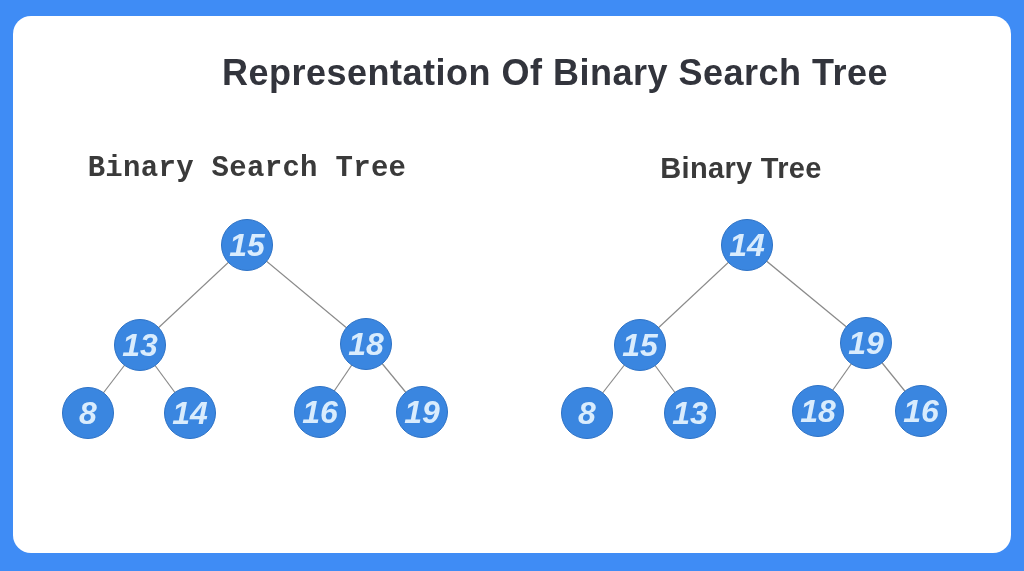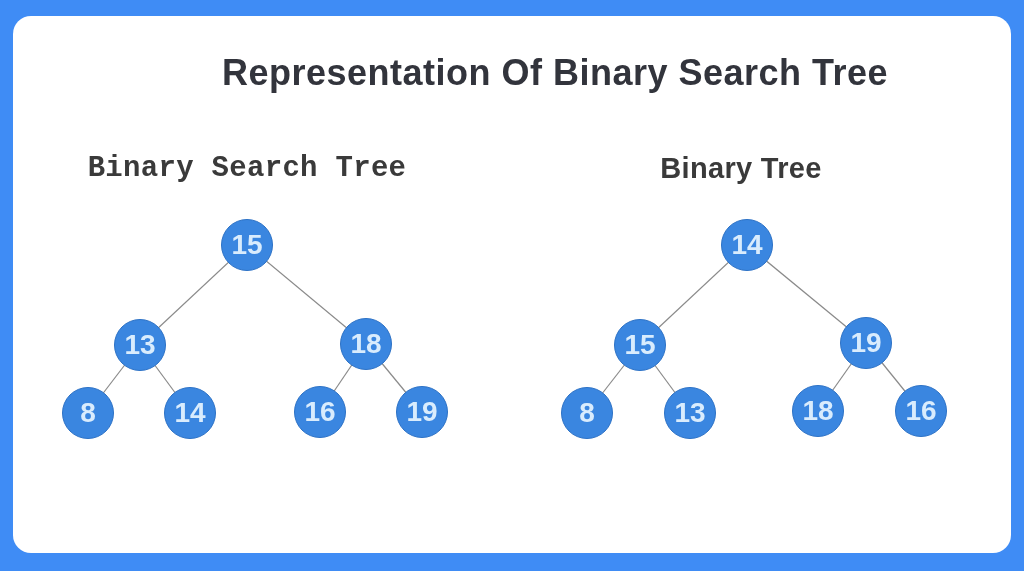--- a/index.html
+++ b/index.html
@@ -54,22 +54,23 @@
     stroke-width:1.2;
   }
   .node{
     position:absolute;
     width:52px;height:52px;
     border-radius:50%;
     background:var(--node-fill);
     border:1px solid var(--node-border);
     box-sizing:border-box;
     display:flex;align-items:center;justify-content:center;
-    font-size:28px;font-weight:bold;
+    font-size:32px;font-weight:bold;
     color:var(--node-text);
+    font-style:italic;
   }
 </style>
 </head>
 <body>
 
 <div class="card">
   <div class="page-title">Representation Of Binary Search Tree</div>
 </div>
 
 <div class="tree-heading left">Binary Search Tree</div>

